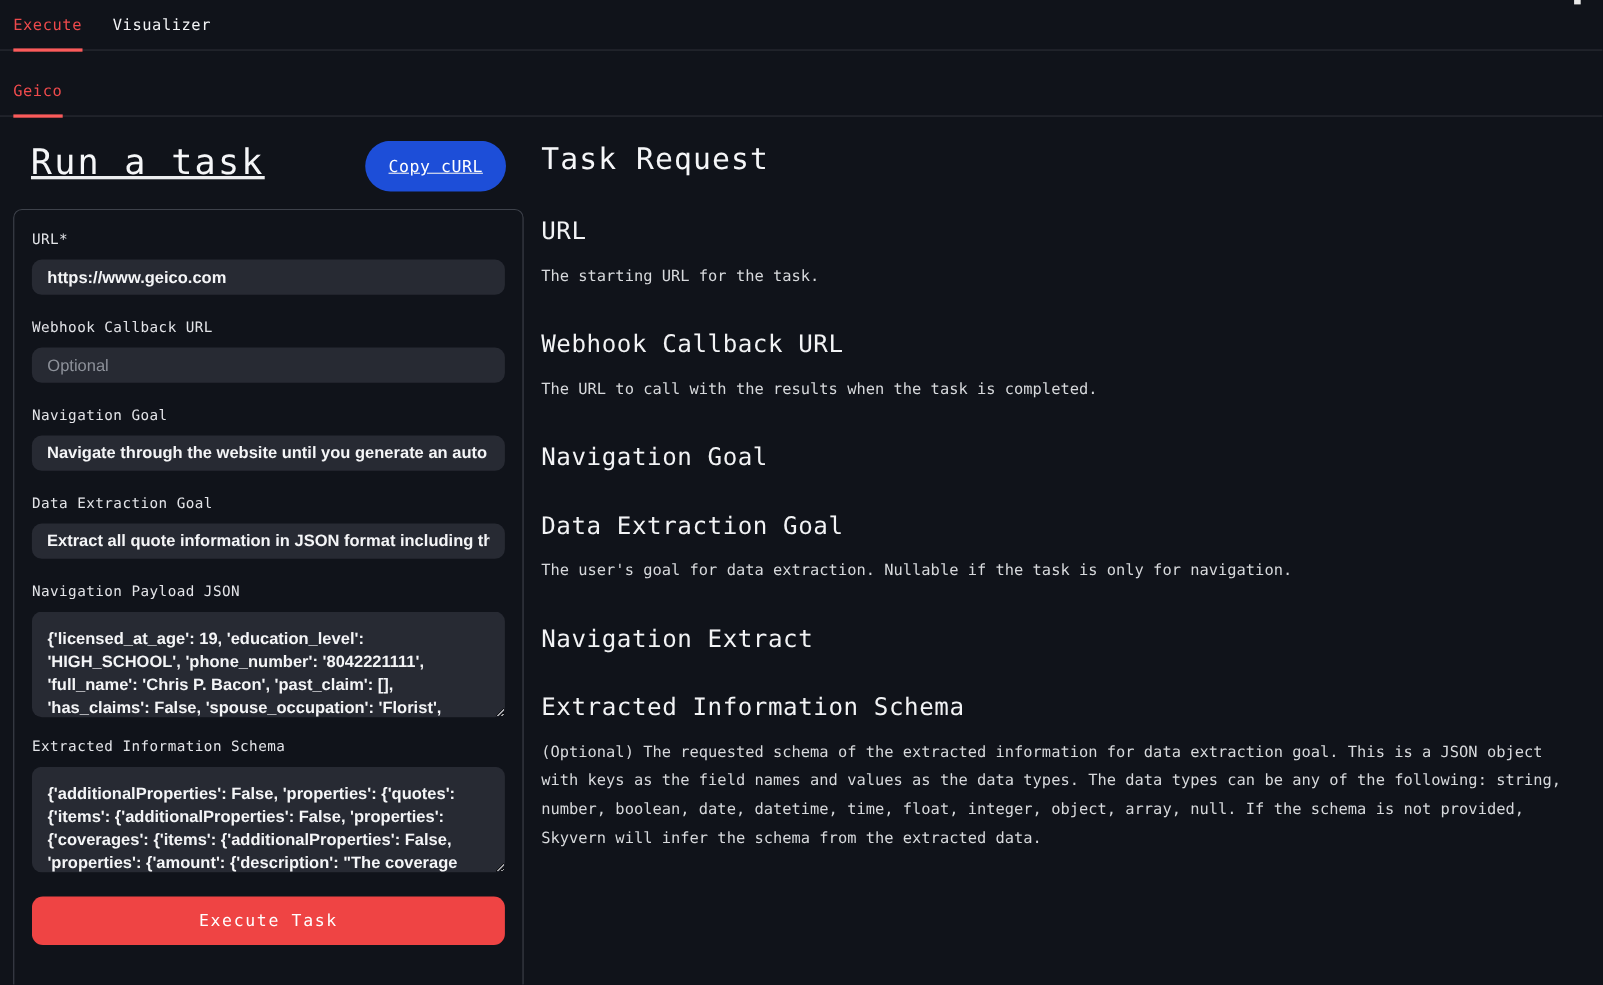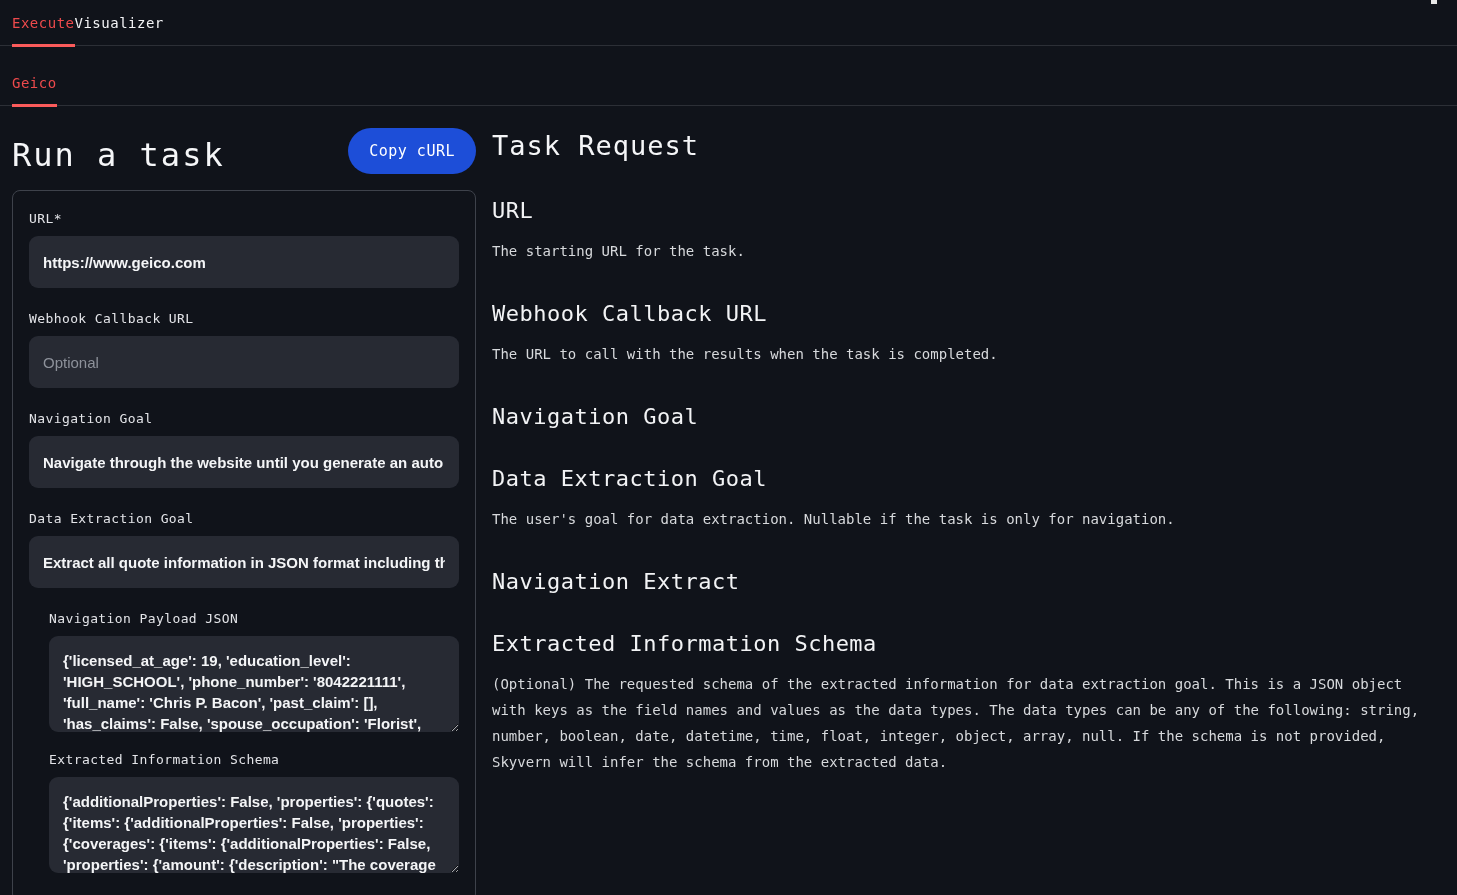--- a/index.html
+++ b/index.html
@@ -8,20 +8,21 @@
     width: 1457px;
     height: 895px;
     background: #10131a;
     overflow: hidden;
     font-family: "DejaVu Sans Mono", monospace;
     color: #ecedef;
   }
   
   .tabbar {
     display: flex;
+    gap: 28px;
     padding: 0 12px;
     border-bottom: 1px solid #2c2f36;
   }
   .tab {
     font-size: 14px;
     padding: 15px 0 14px;
     color: #f3f4f6;
     position: relative;
     cursor: pointer;
     letter-spacing: 0.5px;
@@ -43,22 +44,23 @@
     gap: 16px;
     padding: 0 12px;
   }
   .left-col { width: 464px; flex: none; }
   .right-col { flex: 1; max-width: 946px; }
 
   
   .left-header {
     display: flex;
     justify-content: space-between;
-    align-items: flex-end;
-    margin: 22px 0 16px;
+    align-items: flex-start;
+    margin: 22px 16px 16px;
+    text-decoration: underline;
   }
   .run-title {
     font-size: 32px;
     font-weight: 500;
     letter-spacing: 2px;
     margin: 0;
     color: #f5f6f8;
   }
   .copy-btn {
     background: #1d4ed8;
@@ -90,33 +92,33 @@
     width: 100%;
     background: #272a33;
     border: none;
     border-radius: 9px;
     color: #f4f5f7;
     font-family: "Liberation Sans", sans-serif;
     font-size: 15px;
     font-weight: 700;
     outline: none;
   }
-  .text-input { height: 52px; padding: 16px 14px; }
+  .text-input { height: 32px; padding: 16px 14px; }
   .text-input::placeholder { color: #8d919a; font-weight: 400; }
   .text-area {
     height: 96px;
     padding: 14px 14px 6px;
     line-height: 21px;
     display: block;
     resize: both;
     overflow: auto;
     scrollbar-width: none;
   }
   .text-area::-webkit-scrollbar { display: none; }
-  .field.tight { margin-bottom: 20px; margin-left: 20px; }
+  .field.tight { margin-bottom: 20px; }
   .execute-btn {
     width: 100%;
     height: 44px;
     border: none;
     border-radius: 10px;
     background: #ef4444;
     color: #ffffff;
     font-size: 15px;
     font-family: "DejaVu Sans Mono", monospace;
     letter-spacing: 1.5px;

